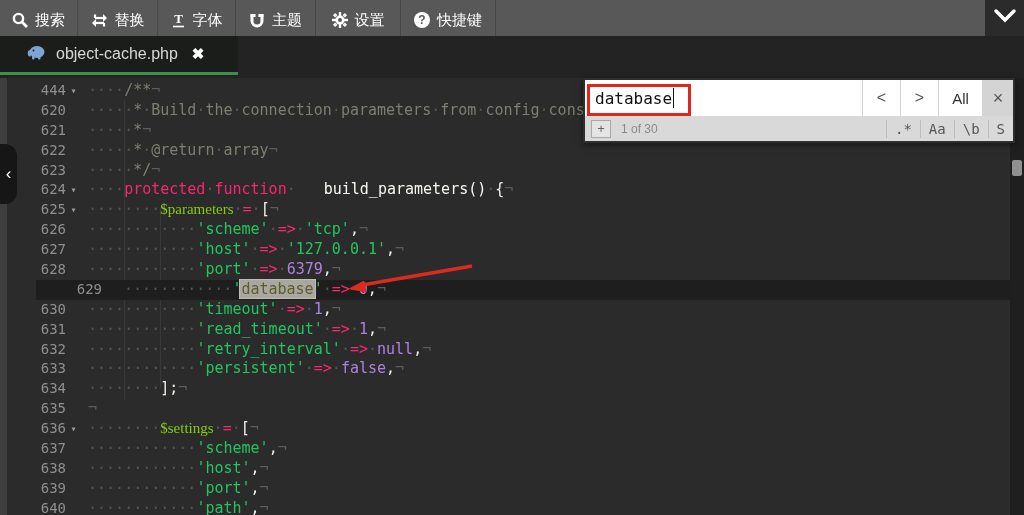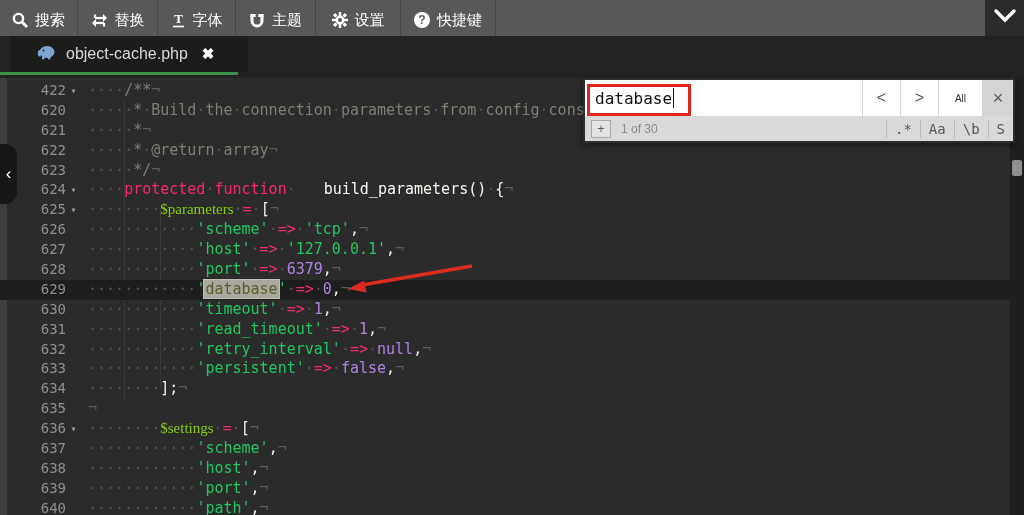--- a/index.html
+++ b/index.html
@@ -9,31 +9,31 @@
   
   .toolbar { position:absolute; left:0; top:0; width:1024px; height:36px; background:#2b2b2b; display:flex; }
   .tb-btn { height:40px; background:#585858; color:#fff; font-size:15px; display:flex; align-items:center; justify-content:center; gap:7px; border-right:1px solid #464646; cursor:pointer; }
   .tb-fill { flex:1; background:#585858; height:36px; }
   .tb-more { width:39px; height:36px; background:#2b2b2b; display:flex; align-items:center; justify-content:center; }
   .tb-ico svg { display:block; }
   .help-circle { width:16px; height:16px; border-radius:50%; background:#fff; color:#585858; font-weight:bold; font-size:12px; display:flex; align-items:center; justify-content:center; }
 
   
   .tabbar { position:absolute; left:0; top:36px; width:1024px; height:42px; background:#232323; }
-  .tab { position:absolute; left:10px; top:0; width:238px; height:36px; background:#1a1d1a; display:flex; align-items:center; gap:10px; padding:0 14px 0 26px; cursor:pointer; }
+  .tab { position:absolute; left:0; top:0; width:238px; height:36px; background:#1a1d1a; display:flex; align-items:center; gap:10px; padding:0 14px 0 26px; cursor:pointer; }
   .tab-title { color:#d8d8d8; font-size:16px; }
   .tab-close { color:#fff; font-size:15px; font-weight:bold; margin-left:4px; cursor:pointer; }
   .tab-underline { position:absolute; left:0; top:36px; width:238px; height:3px; background:#3c9047; }
 
   
   .editor { position:absolute; left:0; top:78px; width:1024px; height:437px; background:#2b2b2b; font-family:"DejaVu Sans Mono","Liberation Mono",monospace; font-size:15px; }
   .left-strip { position:absolute; left:0; top:0; width:7px; height:437px; background:#3e3e3e; }
   .rows { position:absolute; left:0; top:3px; width:1010px; }
   .row { display:flex; height:19.9px; line-height:19.9px; white-space:pre; }
-  .row.active { background:#1e1e1e; }
+  .row.active { background:#1e1e1e;margin-left:36px; }
   .gut-num { width:66px; text-align:right; color:#8f8f8f; font-size:14px; flex:none; }
   .gut-fold { width:15px; text-align:center; color:#9a9a9a; font-size:10px; flex:none; }
   .code-line { padding-left:7px; flex:1; }
   .ws { color:#545454; } .nl { color:#5c5c5c; }
   .com { color:#7e7e72; }
   .kw  { color:#f92672; }
   .op  { color:#f92672; }
   .fn  { color:#f8f8f2;margin-left:28px; }
   .pl  { color:#f0f0ea; }
   .var { color:#84cc16;font-family:Liberation Serif, serif; }
@@ -48,21 +48,21 @@
 
   
   .collapse-handle { position:absolute; left:0; top:144px; width:17px; height:60px; background:#161616; border-radius:0 12px 12px 0; color:#fff; display:flex; align-items:center; justify-content:center; font-size:17px; cursor:pointer; }
 
   
   .search-panel { position:absolute; left:583px; top:78px; width:432px; background:#2e2e2e; padding:2px; box-shadow:0 2px 6px rgba(0,0,0,.5); }
   .sp-top { display:flex; height:36px; background:#fff; align-items:stretch; }
   .sp-input { flex:1; display:flex; align-items:center; padding-left:10px; font-family:"DejaVu Sans Mono",monospace; font-size:16px; color:#111; border-right:1px solid #d5d5d5; }
   .caret { width:1px; height:20px; background:#111; margin-left:1px; }
   .sp-btn { width:38px; display:flex; align-items:center; justify-content:center; color:#555; font-size:16px; border-right:1px solid #d5d5d5; cursor:pointer; background:#fff; }
-  .sp-all { width:44px; font-size:10px; color:#333; }
+  .sp-all { width:44px; font-size:15px; color:#333; }
   .sp-close { width:30px; background:#d4d4d4; border-right:none; font-size:18px; color:#555; }
   .sp-bottom { display:flex; height:25px; background:#d9d9d9; align-items:center; }
   .sp-add { width:20px; height:18px; margin-left:6px; border:1px solid #a8a8a8; background:#e4e4e4; color:#666; font-size:13px; display:flex; align-items:center; justify-content:center; cursor:pointer; }
   .sp-count { color:#8a8a8a; font-size:12px; margin-left:10px; }
   .sp-spacer { flex:1; }
   .sp-opt { padding:0 8px; color:#555; font-size:14px; border-left:1px solid #bdbdbd; height:18px; display:flex; align-items:center; cursor:pointer; font-family:"DejaVu Sans Mono",monospace; }
 
   
   .anno-rect { position:absolute; left:587px; top:84px; width:104px; height:32px; border:3px solid #e0261c; z-index:30; }
   .anno-arrow { position:absolute; left:0; top:78px; z-index:20; pointer-events:none; }
@@ -160,21 +160,21 @@
       <span class="tab-close">✖</span>
     </div>
     <div class="tab-underline"></div>
   </div>
 
   <div class="editor">
     <div class="left-strip"></div>
     <div class="guide" style="left:124px; top:22px; height:300px;"></div>
     <div class="guide" style="left:160px; top:130px; height:180px;"></div>
     <div class="rows" id="code-rows">
-        <div class="row"><span class="gut-num">422</span><span class="gut-fold">▾</span><span class="code-line"><span class="ws">·</span><span class="ws">·</span><span class="ws">·</span><span class="ws">·</span><span class="com">/**</span><span class="nl">¬</span></span></div>
+        <div class="row"><span class="gut-num">444</span><span class="gut-fold">▾</span><span class="code-line"><span class="ws">·</span><span class="ws">·</span><span class="ws">·</span><span class="ws">·</span><span class="com">/**</span><span class="nl">¬</span></span></div>
         <div class="row"><span class="gut-num">620</span><span class="gut-fold"></span><span class="code-line"><span class="ws">·</span><span class="ws">·</span><span class="ws">·</span><span class="ws">·</span><span class="ws">·</span><span class="com">*</span><span class="ws">·</span><span class="com">Build</span><span class="ws">·</span><span class="com">the</span><span class="ws">·</span><span class="com">connection</span><span class="ws">·</span><span class="com">parameters</span><span class="ws">·</span><span class="com">from</span><span class="ws">·</span><span class="com">config</span><span class="ws">·</span><span class="com">const</span><span class="nl">¬</span></span></div>
         <div class="row"><span class="gut-num">621</span><span class="gut-fold"></span><span class="code-line"><span class="ws">·</span><span class="ws">·</span><span class="ws">·</span><span class="ws">·</span><span class="ws">·</span><span class="com">*</span><span class="nl">¬</span></span></div>
         <div class="row"><span class="gut-num">622</span><span class="gut-fold"></span><span class="code-line"><span class="ws">·</span><span class="ws">·</span><span class="ws">·</span><span class="ws">·</span><span class="ws">·</span><span class="com">*</span><span class="ws">·</span><span class="com">@return</span><span class="ws">·</span><span class="com">array</span><span class="nl">¬</span></span></div>
         <div class="row"><span class="gut-num">623</span><span class="gut-fold"></span><span class="code-line"><span class="ws">·</span><span class="ws">·</span><span class="ws">·</span><span class="ws">·</span><span class="ws">·</span><span class="com">*/</span><span class="nl">¬</span></span></div>
         <div class="row"><span class="gut-num">624</span><span class="gut-fold">▾</span><span class="code-line"><span class="ws">·</span><span class="ws">·</span><span class="ws">·</span><span class="ws">·</span><span class="kw">protected</span><span class="ws">·</span><span class="kw">function</span><span class="ws">·</span><span class="fn">build_parameters()</span><span class="ws">·</span><span class="pl">{</span><span class="nl">¬</span></span></div>
         <div class="row"><span class="gut-num">625</span><span class="gut-fold">▾</span><span class="code-line"><span class="ws">·</span><span class="ws">·</span><span class="ws">·</span><span class="ws">·</span><span class="ws">·</span><span class="ws">·</span><span class="ws">·</span><span class="ws">·</span><span class="var">$parameters</span><span class="ws">·</span><span class="op">=</span><span class="ws">·</span><span class="pl">[</span><span class="nl">¬</span></span></div>
         <div class="row"><span class="gut-num">626</span><span class="gut-fold"></span><span class="code-line"><span class="ws">·</span><span class="ws">·</span><span class="ws">·</span><span class="ws">·</span><span class="ws">·</span><span class="ws">·</span><span class="ws">·</span><span class="ws">·</span><span class="ws">·</span><span class="ws">·</span><span class="ws">·</span><span class="ws">·</span><span class="str">'scheme'</span><span class="ws">·</span><span class="op">=&gt;</span><span class="ws">·</span><span class="str">'tcp'</span><span class="pl">,</span><span class="nl">¬</span></span></div>
         <div class="row"><span class="gut-num">627</span><span class="gut-fold"></span><span class="code-line"><span class="ws">·</span><span class="ws">·</span><span class="ws">·</span><span class="ws">·</span><span class="ws">·</span><span class="ws">·</span><span class="ws">·</span><span class="ws">·</span><span class="ws">·</span><span class="ws">·</span><span class="ws">·</span><span class="ws">·</span><span class="str">'host'</span><span class="ws">·</span><span class="op">=&gt;</span><span class="ws">·</span><span class="str">'127.0.0.1'</span><span class="pl">,</span><span class="nl">¬</span></span></div>
         <div class="row"><span class="gut-num">628</span><span class="gut-fold"></span><span class="code-line"><span class="ws">·</span><span class="ws">·</span><span class="ws">·</span><span class="ws">·</span><span class="ws">·</span><span class="ws">·</span><span class="ws">·</span><span class="ws">·</span><span class="ws">·</span><span class="ws">·</span><span class="ws">·</span><span class="ws">·</span><span class="str">'port'</span><span class="ws">·</span><span class="op">=&gt;</span><span class="ws">·</span><span class="num">6379</span><span class="pl">,</span><span class="nl">¬</span></span></div>
         <div class="row active"><span class="gut-num">629</span><span class="gut-fold"></span><span class="code-line"><span class="ws">·</span><span class="ws">·</span><span class="ws">·</span><span class="ws">·</span><span class="ws">·</span><span class="ws">·</span><span class="ws">·</span><span class="ws">·</span><span class="ws">·</span><span class="ws">·</span><span class="ws">·</span><span class="ws">·</span><span class="str">'</span><span class="match">database</span><span class="str">'</span><span class="ws">·</span><span class="op">=&gt;</span><span class="ws">·</span><span class="num">0</span><span class="pl">,</span><span class="nl">¬</span></span></div>

